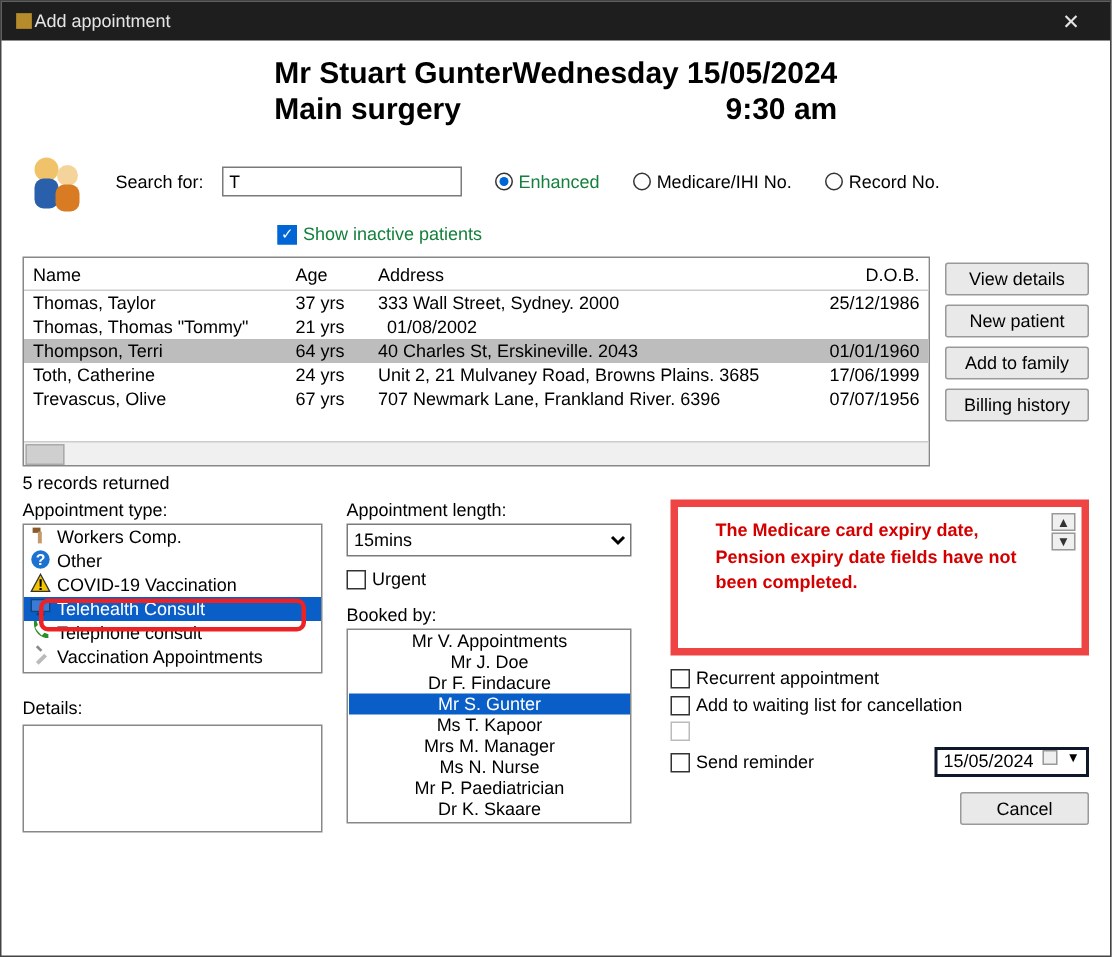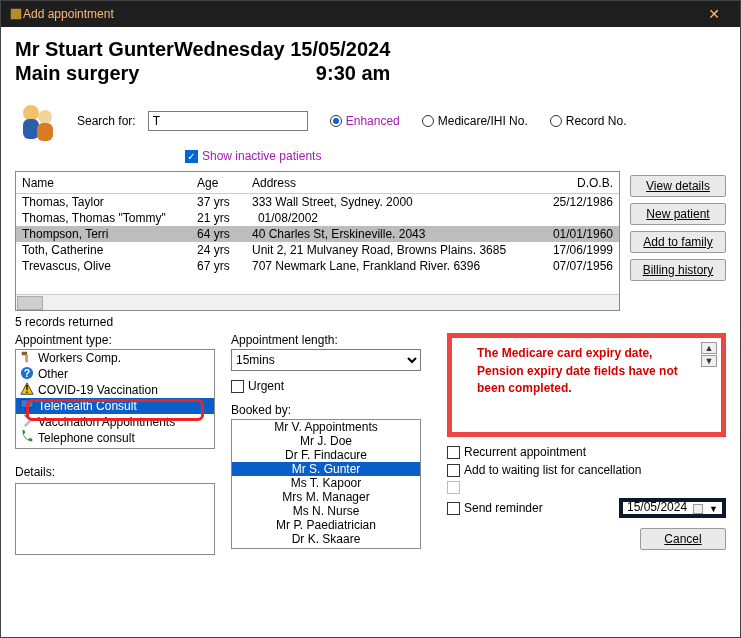--- a/index.html
+++ b/index.html
@@ -1,48 +1,48 @@
 <!DOCTYPE html>
 <html><head>
 <meta charset="utf-8">
 <style>
   * { box-sizing: border-box; font-family: "Segoe UI", Tahoma, sans-serif; font-size: 12px; }
   html, body { margin:0; padding:0; background:#555; }
   .window { width:741px; height:638px; background:#fff; border:1px solid #444; position:relative; }
-  .titlebar { height:26px; background:#1e1e1e; color:#fdba74; display:flex; align-items:center; padding:0 8px; }
+  .titlebar { height:26px; background:#1e1e1e; color:#e5e5e5; display:flex; align-items:center; padding:0 8px; }
   .titlebar .title { flex:1; font-size:12px; }
   .titlebar .close { width:36px; text-align:center; font-size:14px; cursor:default; }
   .client { padding:10px 14px 14px 14px; }
-  .header-row { display:flex; justify-content:flex-start; }
+  .header-row { display:flex; justify-content:center; }
   .h1 { font-size:20px; font-weight:bold; line-height:1.2; }
   .h1r { font-size:20px; font-weight:bold; text-align:right; line-height:1.2; }
   .search-row { display:flex; align-items:center; margin-top:14px; gap:12px; }
   .avatar { width:44px; height:44px; }
   .search-label { margin-left:6px; }
   input[type=text].search { width:160px; height:20px; border:1px solid #7a7a7a; padding:0 4px; }
   .radio-group { display:flex; align-items:center; gap:22px; margin-left:10px; }
   .radio { display:flex; align-items:center; gap:4px; }
   .radio-mark { width:12px; height:12px; border:1px solid #333; border-radius:50%; display:inline-flex; align-items:center; justify-content:center; }
   .radio-mark.sel::after { content:""; width:6px; height:6px; background:#0066d6; border-radius:50%; }
   .check { display:flex; align-items:center; gap:4px; }
   .check-mark { width:13px; height:13px; border:1px solid #0066d6; background:#0066d6; color:#fff; font-size:10px; line-height:11px; text-align:center; }
   .check-mark.empty { background:#fff; color:transparent; border-color:#333; }
-  .blue-txt { color:#a21caf; }
+  .blue-txt { color:#15803d; }
   .midrow { display:flex; gap:10px; margin-top:8px; }
   .grid-wrap { flex:1; border:1px solid #888; height:140px; position:relative; background:#fff; overflow:hidden; }
   .grid-head { display:flex; background:#fff; border-bottom:1px solid #ccc; height:22px; align-items:center; }
   .grid-head div, .grid-row div { padding:0 6px; overflow:hidden; text-overflow:ellipsis; white-space:nowrap; }
   .col-name { width:175px; } .col-age{ width:55px;} .col-addr{ flex:1;} .col-dob{ width:78px; text-align:right; }
   .grid-body { }
   .grid-row { display:flex; height:16px; align-items:center; }
   .grid-row.sel { background:#bdbdbd;justify-content:flex-end; }
   .grid-scroll { position:absolute; bottom:0; left:0; right:0; height:16px; background:#f0f0f0; border-top:1px solid #ccc; }
   .grid-scroll .thumb { width:26px; height:14px; background:#cfcfcf; margin:1px 0 0 1px; border:1px solid #aaa;}
   .side-btns { display:flex; flex-direction:column; gap:6px; width:96px; margin-top:4px;}
-  button.btn { height:22px; background:#e9e9e9; border:1px solid #999; border-radius:2px; cursor:default; padding:0 6px; white-space:nowrap;text-decoration:underline; }
+  button.btn { height:22px; background:#e9e9e9; border:1px solid #999; border-radius:2px; cursor:default; padding:0 6px; white-space:nowrap; }
   button.primary { border:1.5px solid #0066d6; }
   .rec-count { margin-top:4px; }
   .lower { display:flex; gap:16px; margin-top:4px; }
   .col-left { width:200px; }
   .col-mid  { width:200px; }
   .col-right{ flex:1; display:flex; flex-direction:column; }
   .label { margin-bottom:2px; }
   .listbox { border:1px solid #888; background:#fff; overflow-y:auto; }
   .apt-list { height:100px; }
   .apt-item { display:flex; align-items:center; gap:4px; height:16px; padding:0 4px; white-space:nowrap; overflow:hidden;}
@@ -53,21 +53,21 @@
   .booked-list { height:130px; width:190px; }
   .booked-item { height:14px; padding:0 4px; white-space:nowrap; overflow:hidden;text-align:center;}
   .booked-item.sel { background:#0a5ec7; color:#fff; }
   .warn-box { border:5px solid #ef4444; height:104px; padding:6px 25px; color:#d40000; font-weight:bold; font-size:13px; line-height:1.35; position:relative; }
   .warn-arrows { position:absolute; right:4px; top:4px; width:16px; display:flex; flex-direction:column; gap:1px;}
   .warn-arrows span{ font-size:9px; text-align:center; border:1px solid #999; background:#efefef; color:#333; font-weight:normal; line-height:8px; padding:1px 0;}
   .opts { margin-top:8px; display:flex; flex-direction:column; gap:4px; }
   .opt-row { display:flex; align-items:center; gap:4px; }
   .muted { color:#8a8a8a; }
   .date-row { display:flex; align-items:center; gap:6px; }
-  .date-field { display:inline-flex; align-items:flex-end; border:4px solid #0f172a; height:20px; padding:0 4px; gap:6px; }
+  .date-field { display:inline-flex; align-items:flex-start; border:2px solid #0f172a; height:20px; padding:0 4px; gap:6px; }
   .date-mini { width:10px; height:10px; border:1px solid #999; background:#efefef;}
   .footer { display:flex; justify-content:flex-end; gap:8px; margin-top:10px; }
   .icon { width:14px; height:14px; }
   .tb-icon { width:14px; height:14px; }
 </style>
 </head>
 <body>
 
 <div class="window">
   <div class="titlebar">
@@ -200,30 +200,30 @@
             </div>
             <div class="apt-item sel">
               <span><svg class="icon" viewBox="0 0 16 16">
                   <rect x="1" y="2" width="14" height="9" fill="#3a7bd5" stroke="#14427a"></rect>
                   <rect x="5" y="12" width="6" height="2" fill="#14427a"></rect>
                 </svg></span>
               <span>Telehealth Consult</span>
             </div>
             <div class="apt-item">
               <span><svg class="icon" viewBox="0 0 16 16">
+                  <path d="M3 2c0 6 5 11 11 11l0-3-3-1-2 2C7 9 5 7 4 5l2-2L5 0 3 0z" fill="#2a8f2a"></path>
+                </svg></span>
+              <span>Telephone consult</span>
+            </div>
+            <div class="apt-item">
+              <span><svg class="icon" viewBox="0 0 16 16">
                   <rect x="2" y="9" width="9" height="3" fill="#bbb" transform="rotate(-45 8 8)"></rect>
                   <rect x="10" y="1" width="2" height="5" fill="#888" transform="rotate(-45 8 8)"></rect>
                 </svg></span>
               <span>Vaccination Appointments</span>
-            </div>
-            <div class="apt-item">
-              <span><svg class="icon" viewBox="0 0 16 16">
-                  <path d="M3 2c0 6 5 11 11 11l0-3-3-1-2 2C7 9 5 7 4 5l2-2L5 0 3 0z" fill="#2a8f2a"></path>
-                </svg></span>
-              <span>Telephone consult</span>
             </div>
           </div>
         <div class="ring-red" style="top:66px; left:11px;"></div>
         <div class="label" style="margin-top:16px;">Details:</div>
         <div class="details-box"></div>
       </div>
 
       <div class="col-mid">
         <div class="label">Appointment length:</div>
         <select class="len"><option>15mins</option></select>

